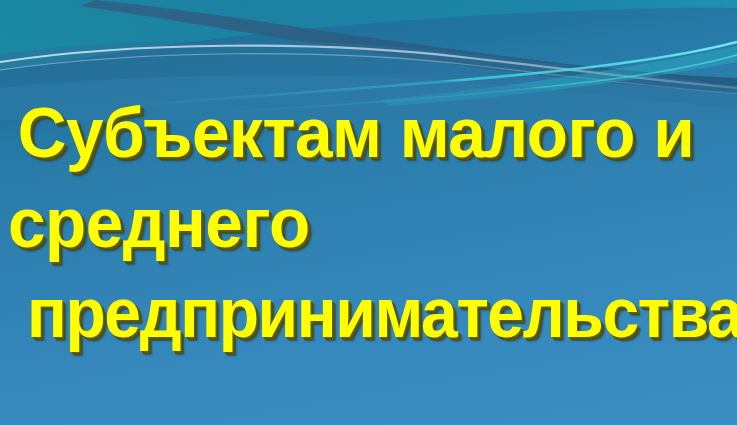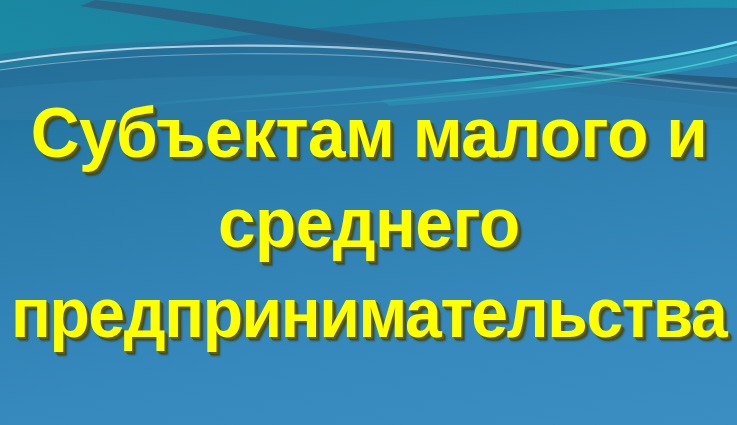--- a/index.html
+++ b/index.html
@@ -34,21 +34,21 @@
   
   #title-block {
     position: absolute;
     left: 0;
     top: 0;
     width: 737px;
     height: 425px;
     display: flex;
     flex-direction: column;
     justify-content: flex-start;
-    align-items: center;
+    align-items: flex-start;
     padding-top: 88px;
     box-sizing: border-box;
   }
   .title-line {
     color: #ffff00;
     font-weight: bold;
     font-size: 71px;
     line-height: 90px;
     letter-spacing: -0.5px;
     white-space: nowrap;

